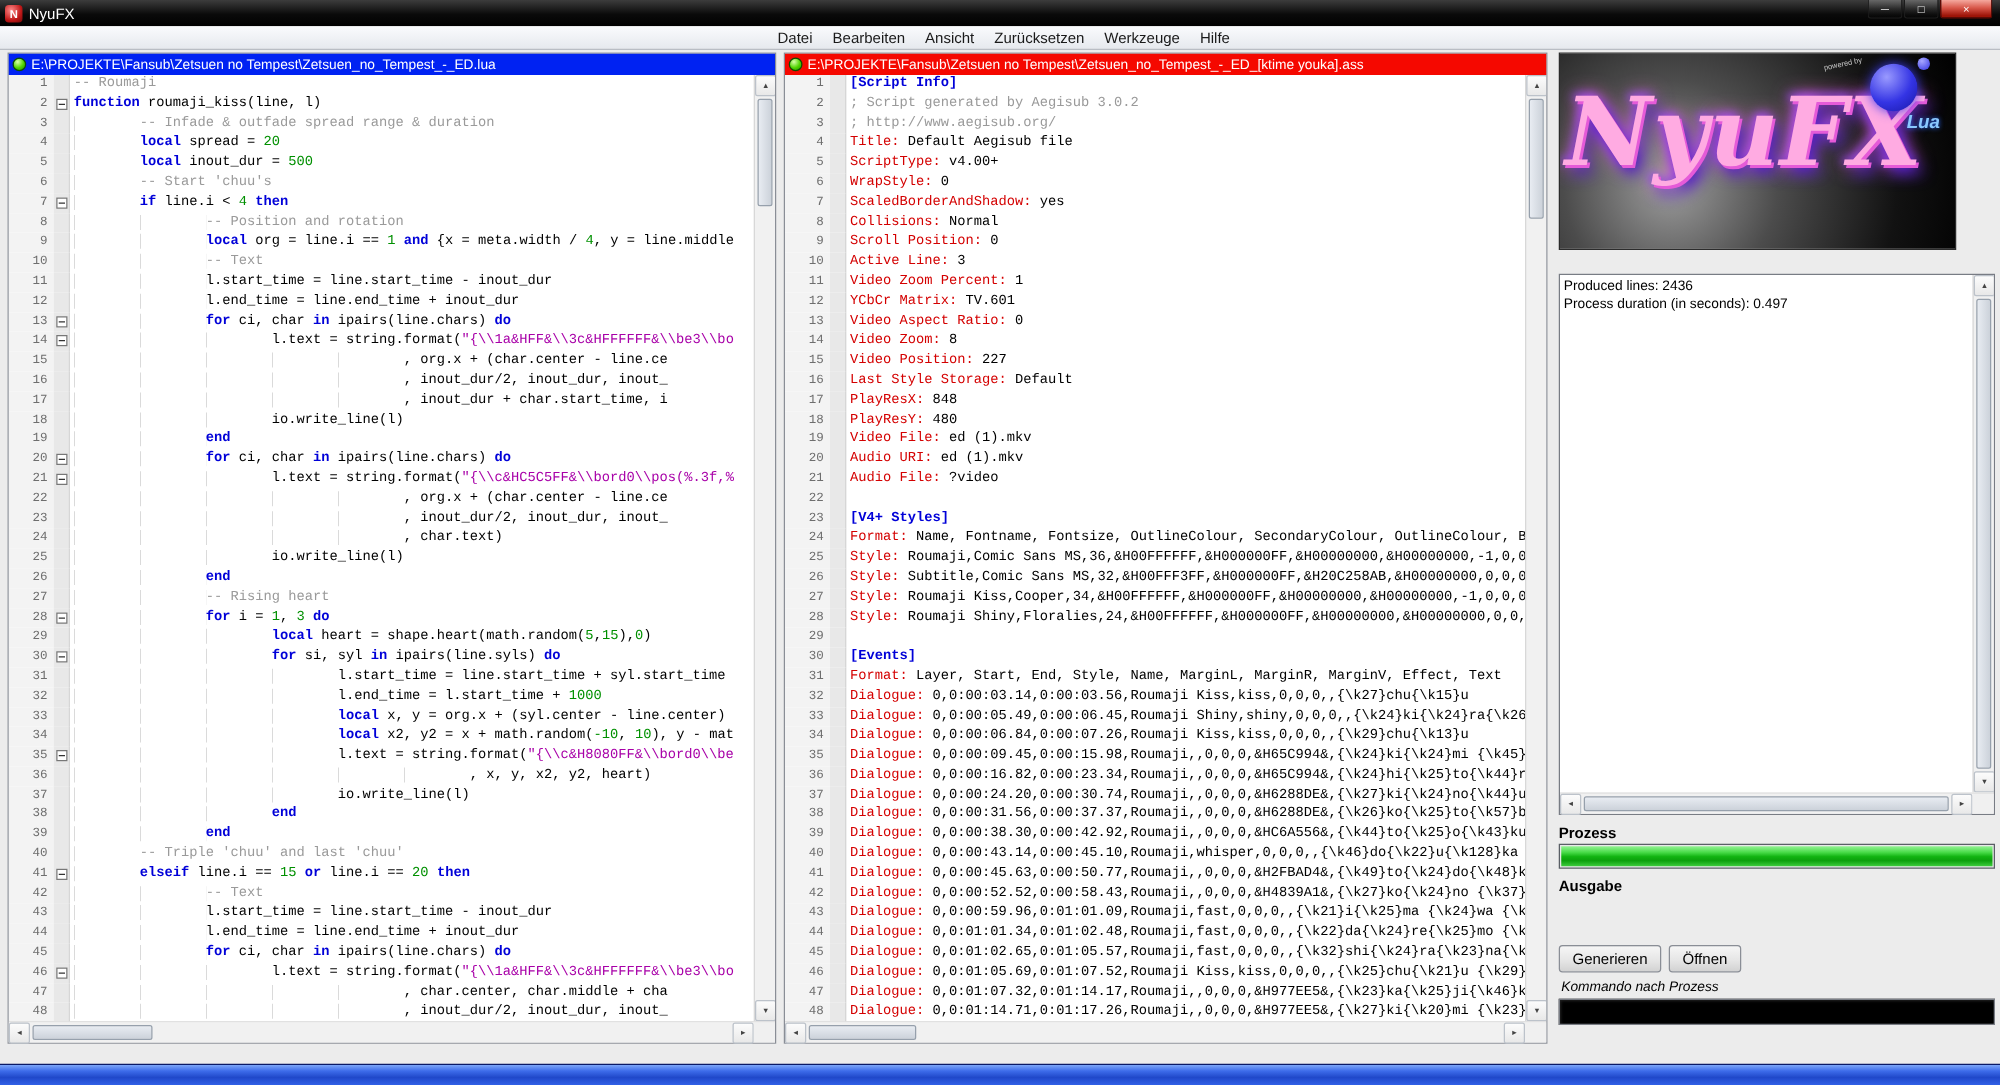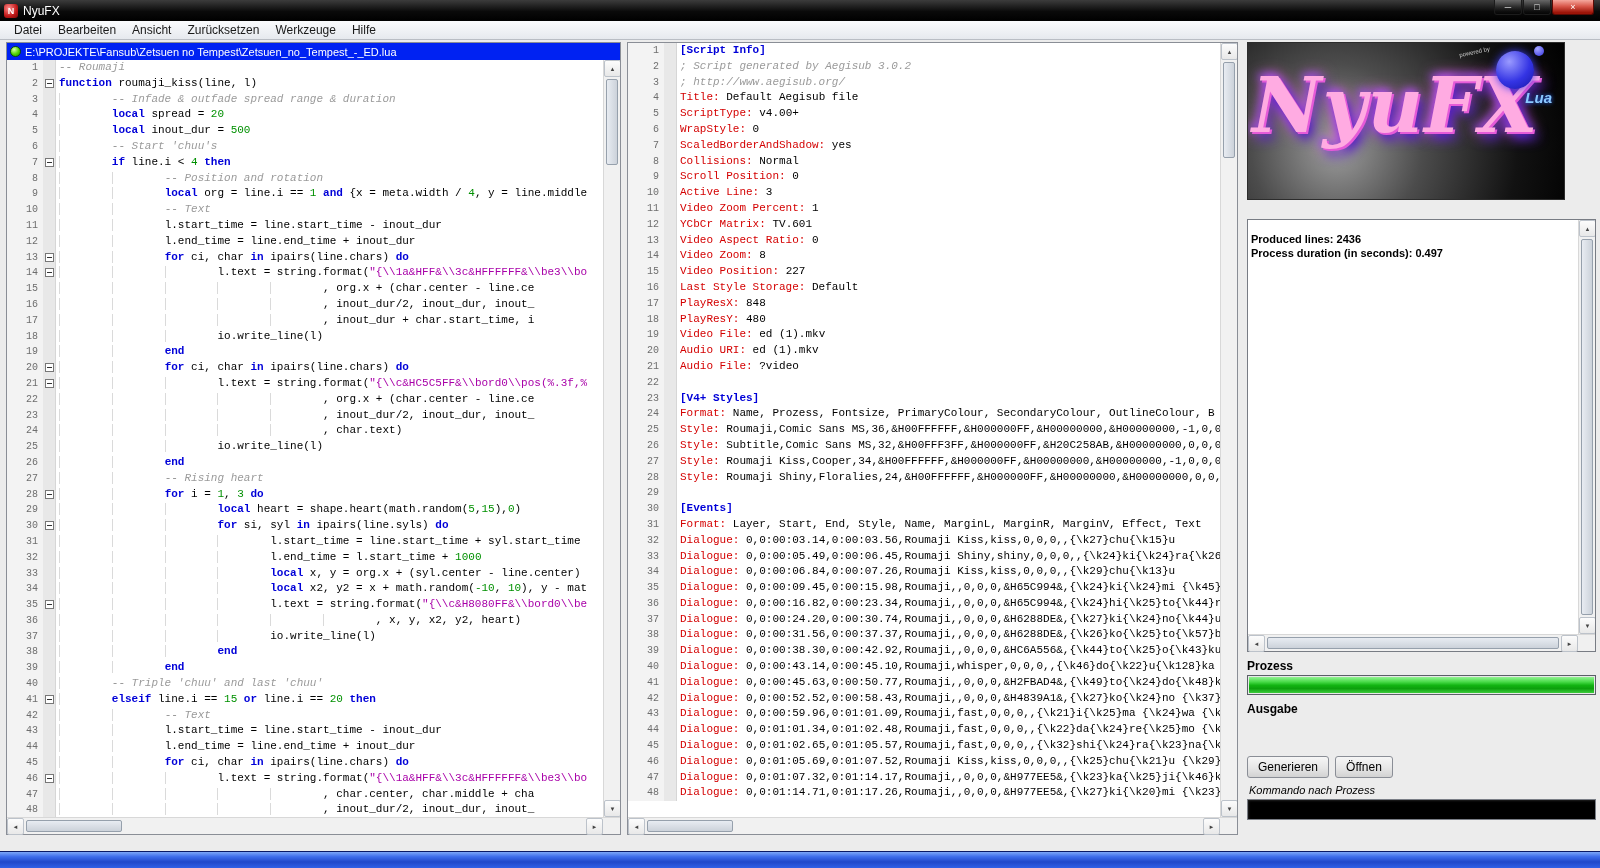--- a/index.html
+++ b/index.html
@@ -30,21 +30,21 @@
   .wb.close {
     width:42px; color:#fff;
     background:linear-gradient(#f5a89e,#d8574a 45%,#9c1408 90%);
     border-color:#5c0a04;
   }
   
   .menubar {
     position:absolute; top:21px; left:0; right:0; height:19px;
     background:linear-gradient(#fafbfd,#e6e9ee);
     border-bottom:1px solid #b9bdc4;
-    display:flex; align-items:center; padding-left:6px;
+    display:flex; align-items:center; padding-left:6px;justify-content:center;
   }
   .menuitem { font-size:12px; color:#1a1a1a; padding:0 8px; height:100%; display:flex; align-items:center; }
   
   .pane {
     position:absolute; top:42px; height:793px; border:1px solid #8a8e96;
     background:#fff; display:flex; flex-direction:column;
   }
   .pane-header {
     height:17px; flex:none; display:flex; align-items:center; gap:4px; padding:0 3px;
     color:#fff; font-size:11px; white-space:nowrap; overflow:hidden;
@@ -67,21 +67,21 @@
   .fm {
     position:absolute; left:2px; top:3px; width:9px; height:9px;
     border:1px solid #777; background:#fff;
   }
   .fm::before { content:""; position:absolute; left:1px; right:1px; top:3px; height:1px; background:#333; }
   .codetext { flex:1; padding-left:3px; overflow:hidden; white-space:pre; font-size:11px; color:#000; }
   .codetext span { white-space:pre; }
   .ind { background-image:repeating-linear-gradient(to right, #dadada 0px, #dadada 1px, transparent 1px, transparent 8ch); }
   .pl  { color:#000; }
   .kw  { color:var(--kw); font-weight:bold; }
-  .cm  { color:var(--comment); font-style:italic; }
+  .cm  { color:var(--comment); }
   .num { color:var(--number); }
   .str { color:var(--string); }
   .hdr { color:var(--ass_header); font-weight:bold; }
   .key { color:var(--ass_key);text-align:center; }
   
   .vscroll { flex:none; width:17px; background:#f1f1f1; border-left:1px solid #d8d8d8; display:flex; flex-direction:column; }
   .hscroll-row { flex:none; height:17px; display:flex; border-top:1px solid #d8d8d8; }
   .hscroll { flex:1; background:#f1f1f1; display:flex; }
   .corner { flex:none; width:17px; background:#f0f0f0; }
   .sb-btn {
@@ -120,21 +120,21 @@
     position:absolute; right:12px; top:46px; color:#8ac8ff; font-weight:bold; font-style:italic; font-size:15px;
     text-shadow:0 0 4px #2a6aff;
   }
   .lua-powered { position:absolute; right:74px; top:6px; font-size:6px; color:#c8c8c8; transform:rotate(-12deg); }
   .side-label { position:absolute; left:1247px; font-size:12px; font-weight:bold; color:#000; }
   .protokoll-box {
     position:absolute; left:1247px; top:219px; width:349px; height:433px;
     border:1px solid #787c84; background:#fff; display:flex; flex-direction:column;
   }
   .protokoll-main { flex:1; display:flex; overflow:hidden; }
-  .protokoll-content { flex:1; padding:12px 3px; font-size:11px; line-height:14px; color:#000; overflow:hidden;font-weight:bold; }
+  .protokoll-content { flex:1; padding:2px 3px; font-size:11px; line-height:14px; color:#000; overflow:hidden; }
   .progress {
     position:absolute; left:1247px; top:675px; width:349px; height:20px;
     border:1px solid #5a5f66; background:#e8e8e8; padding:1px;
   }
   .progress-fill {
     width:100%; height:100%;
     background:linear-gradient(180deg,#93f293 0%,#4adc4a 30%,#12b412 52%,#0da00d 72%,#3ccc3c 100%);
   }
   .out-row { position:absolute; left:1247px; top:726px; width:292px; height:22px; display:flex; gap:5px; }
   .textfield {
@@ -472,20 +472,24 @@
         <div class="sb-track">
           <div class="sb-thumb h" style="left:2px;width:96px;"></div>
         </div>
         <div class="sb-btn">►</div>
       </div>
       <div class="corner"></div>
     </div>
   </div>
 
   <div class="pane" style="left:627px;width:611px;">
+    <div class="pane-header hdr-red">
+      <span class="ball"></span>
+      <span class="path">E:\PROJEKTE\Fansub\Zetsuen no Tempest\Zetsuen_no_Tempest_-_ED_[ktime youka].ass</span>
+    </div>
     <div class="pane-main">
       <div class="code-area" id="ass-body">
           <div class="crow">
             <span class="ln">1</span>
             <span class="foldcol"></span>
             <span class="codetext"><span class="hdr">[Script Info]</span></span>
           </div>
           <div class="crow">
             <span class="ln">2</span>
             <span class="foldcol"></span>
@@ -592,21 +596,21 @@
             <span class="codetext"></span>
           </div>
           <div class="crow">
             <span class="ln">23</span>
             <span class="foldcol"></span>
             <span class="codetext"><span class="hdr">[V4+ Styles]</span></span>
           </div>
           <div class="crow">
             <span class="ln">24</span>
             <span class="foldcol"></span>
-            <span class="codetext"><span class="key">Format:</span><span class="pl"> Name, Prozess, Fontsize, PrimaryColour, SecondaryColour, OutlineColour, B</span></span>
+            <span class="codetext"><span class="key">Format:</span><span class="pl"> Name, Fontname, Fontsize, OutlineColour, SecondaryColour, OutlineColour, B</span></span>
           </div>
           <div class="crow">
             <span class="ln">25</span>
             <span class="foldcol"></span>
             <span class="codetext"><span class="key">Style:</span><span class="pl"> Roumaji,Comic Sans MS,36,&amp;H00FFFFFF,&amp;H000000FF,&amp;H00000000,&amp;H00000000,-1,0,0</span></span>
           </div>
           <div class="crow">
             <span class="ln">26</span>
             <span class="foldcol"></span>
             <span class="codetext"><span class="key">Style:</span><span class="pl"> Subtitle,Comic Sans MS,32,&amp;H00FFF3FF,&amp;H000000FF,&amp;H20C258AB,&amp;H00000000,0,0,0</span></span>

